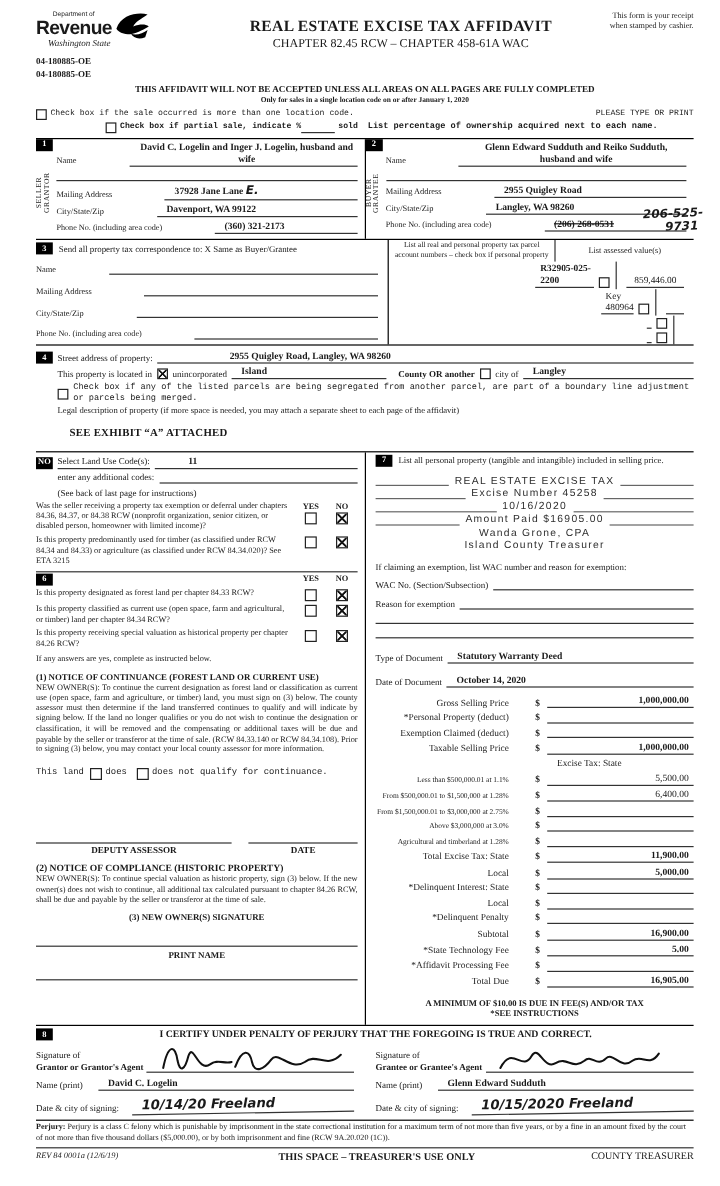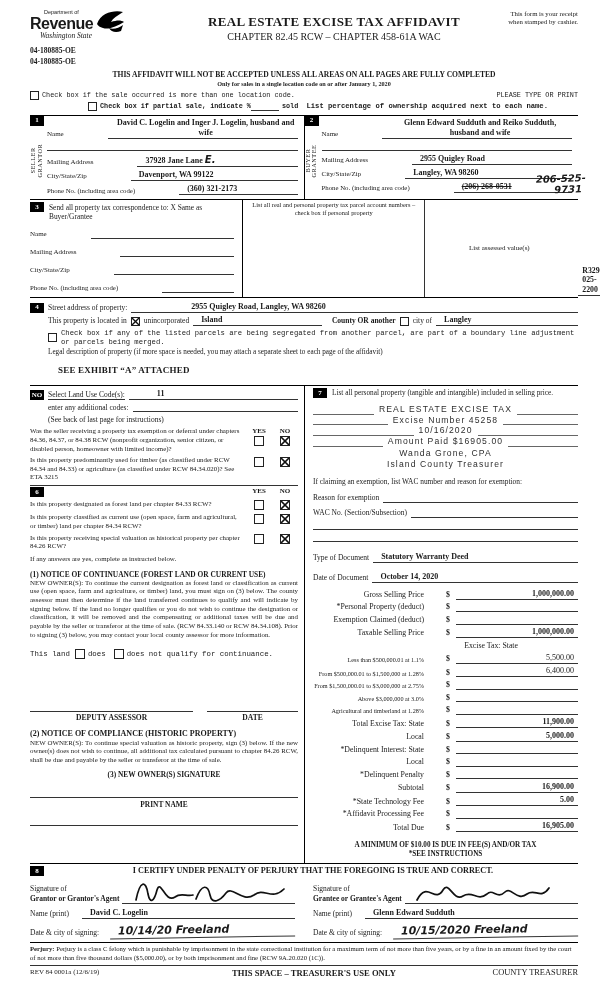--- a/index.html
+++ b/index.html
@@ -44,21 +44,21 @@
   .fval{flex:1;border-bottom:1px solid #333;font-weight:bold;font-size:8px;text-align:left;padding:0 2px 0 8px;min-height:9px;}
   .nameval{text-align:center;}
   .emptyline{border-bottom:1px solid #333;height:8px;margin-top:3px;}
   .strike{text-decoration:line-through;}
   .hw{font-family:"DejaVu Sans",sans-serif;font-style:italic;font-weight:bold;}
   .hw-phone{position:absolute;right:-14px;top:-9px;font-size:10px;transform:rotate(-2deg);line-height:1.1;text-align:left;}
   
   .s3{display:flex;border-bottom:1.5px solid #000;}
   .s3left{width:52%;padding:2px 8px 4px 0;}
   .s3head{display:flex;gap:5px;align-items:flex-start;}
-  .s3right{flex:1;border-left:1.5px solid #000;display:flex;flex-direction:row;}
+  .s3right{flex:1;border-left:1.5px solid #000;display:flex;flex-direction:column;align-items:flex-end;}
   .prow{display:flex;}
   .pcell{flex:1.3;border-right:1px solid #333;padding:1px 5px;display:flex;align-items:flex-end;gap:4px;}
   .vcell{flex:1;padding:1px 8px;display:flex;align-items:flex-end;}
   .pid{flex:1;border-bottom:1px solid #333;min-height:9px;font-size:7.8px;padding-left:4px;}
   .pval{flex:1;border-bottom:1px solid #333;min-height:9px;text-align:center;font-size:7.8px;}
   .phdr{font-size:6.4px;text-align:center;}
   
   .s4{padding:2px 0 3px 0;border-bottom:1.5px solid #000;}
   .s4row{display:flex;align-items:flex-end;gap:4px;margin-top:2px;}
   .exhibit{font-size:9px;font-weight:bold;margin:8px 0 6px 28px;letter-spacing:0.2px;}
@@ -416,26 +416,26 @@
         <div class="srow">
               <span class="sline"></span>
               <span class="stxt">Amount Paid $16905.00</span>
               <span class="sline"></span>
             </div>
         <div class="ctr stxt" style="padding-top:1px;">Wanda Grone, CPA</div>
         <div class="ctr stxt">Island County Treasurer</div>
       </div>
 
       <div style="margin-top:8px;font-size:7.4px;">If claiming an exemption, list WAC number and reason for exemption:</div>
+      <div class="s4row" style="margin-top:5px;">
+        <span>WAC No. (Section/Subsection)</span>
+        <span class="fval"></span>
+      </div>
       <div class="s4row" style="margin-top:6px;">
         <span>Reason for exemption</span>
-        <span class="fval"></span>
-      </div>
-      <div class="s4row" style="margin-top:5px;">
-        <span>WAC No. (Section/Subsection)</span>
         <span class="fval"></span>
       </div>
       <div class="emptyline"></div>
       <div class="emptyline"></div>
 
       <div class="s4row" style="margin-top:10px;">
         <span>Type of Document</span>
         <span class="fval">Statutory Warranty Deed</span>
       </div>
       <div class="s4row" style="margin-top:9px;">
@@ -590,20 +590,20 @@
         <div class="s8row">
           <span style="width:80px;flex:none;">Date &amp; city of signing:</span>
           <span class="fval hw hwdate" style="text-align:left;transform:rotate(-1deg);">10/15/2020  Freeland</span>
         </div>
       </div>
     </div>
     <div class="perjury">
       <span class="b">Perjury:</span> <span>Perjury is a class C felony which is punishable by imprisonment in the state correctional institution for a maximum term of not more than five years, or by a fine in an amount fixed by the court of not more than five thousand dollars ($5,000.00), or by both imprisonment and fine (RCW 9A.20.020 (1C)).</span>
     </div>
     <div class="footr">
-      <span style="width:160px;font-size:7px;">REV 84 0001a (12/6/19)</span>
+      <span style="width:160px;font-size:7px;font-style:italic;">REV 84 0001a (12/6/19)</span>
       <span class="b ctr" style="flex:1;font-size:8.6px;">THIS SPACE – TREASURER'S USE ONLY</span>
       <span style="width:140px;text-align:right;font-size:8.4px;">COUNTY TREASURER</span>
     </div>
   </div>
 
  </div>
 </div>
 
 </body></html>

